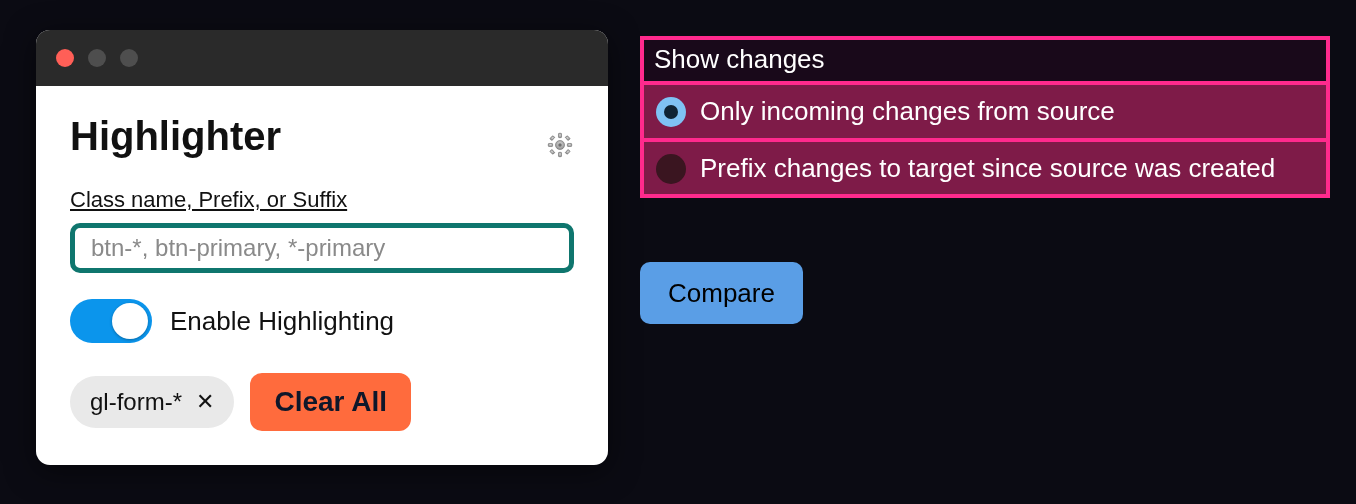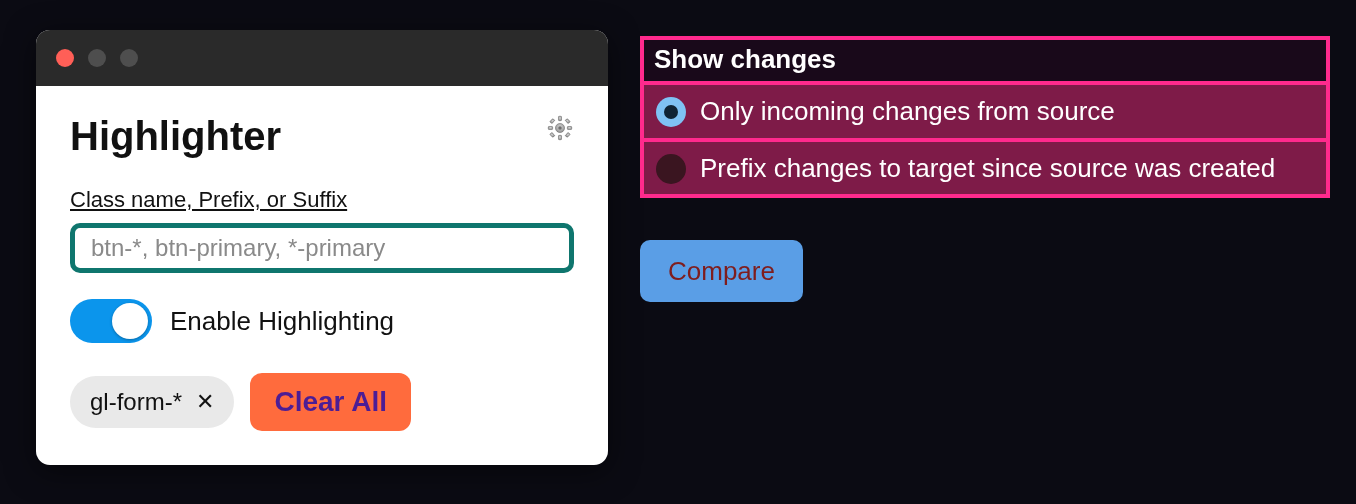--- a/index.html
+++ b/index.html
@@ -32,21 +32,21 @@
     gap: 14px;
   }
   .dot { width: 18px; height: 18px; border-radius: 50%; }
   .dot.red { background: #ff5f57; }
   .dot.grey { background: #4e4e4e; }
 
   .panel-body { padding: 28px 34px 34px 34px; }
 
   .panel-heading-row {
     display: flex;
-    align-items: flex-start;
+    align-items: flex-end;
     justify-content: space-between;
     margin-bottom: 28px;
   }
   .panel-title { font-size: 40px; font-weight: 800; color: #111; }
   .gear-wrap { width: 28px; height: 28px; display:flex; align-items:center; justify-content:center; }
   .gear-wrap svg { width: 26px; height: 26px; }
 
   .field-label { font-size: 22px; color: #111; margin-bottom: 10px; text-decoration: underline; }
   .text-input {
     width: 100%;
@@ -73,35 +73,35 @@
 
   .chip-row { display:flex; align-items:center; gap: 16px; margin-top: 30px; }
   .chip {
     background:#e9e9e9; border-radius: 26px; height: 52px;
     display:flex; align-items:center; padding: 0 20px; gap: 14px;
     font-size: 24px; color:#111;justify-content:flex-end;
   }
   .chip-x { font-size: 22px; line-height:1; cursor:pointer; }
   .clear-btn {
     height: 58px; padding: 0 24px; border-radius: 12px;
-    background:#ff6b3d; color:#4c1d95; font-size: 28px; font-weight:700;
+    background:#ff6b3d; color:#0f172a; font-size: 28px; font-weight:700;
     border:none; cursor:pointer;
   }
 
   
   .right-area { position:absolute; left: 640px; top: 36px; width: 690px; }
 
   .radiogroup {
     border: 4px solid #ff2a8d;
     background: transparent;
   }
   .radiogroup-title {
     background: #19091a;
     color: #fff;
-    font-weight: 700;
+    font-weight: 400;
     font-size: 26px;
     padding: 4px 10px 6px 10px;
     border-bottom: 4px solid #ff2a8d;
   }
   .radio-row {
     display:flex; align-items:flex-start; gap: 14px;
     background: #7e1b48;
     padding: 10px 12px;
     color:#fff;
     font-size: 26px;
@@ -112,23 +112,23 @@
     flex: 0 0 auto;
     width: 30px; height: 30px; border-radius:50%;
     display:flex; align-items:center; justify-content:center;
     margin-top: 2px;
   }
   .radio-outer.selected { background:#7fc2f4; }
   .radio-outer.unselected { background:#3a1520; }
   .radio-inner { width: 14px; height:14px; border-radius:50%; background:#0f2435; }
 
   .compare-btn {
-    margin-top: 42px;
+    margin-top: 64px;
     height: 62px; padding: 0 28px;
-    background:#5a9ee6; color:#7f1d1d;
+    background:#5a9ee6; color:#000000;
     font-size: 26px; font-weight: 500;
     border:none; border-radius: 10px; cursor:pointer;
   }
 </style>
 </head>
 <body>
 
 <div class="window">
   <div class="titlebar">
     <div class="dot red"></div>

